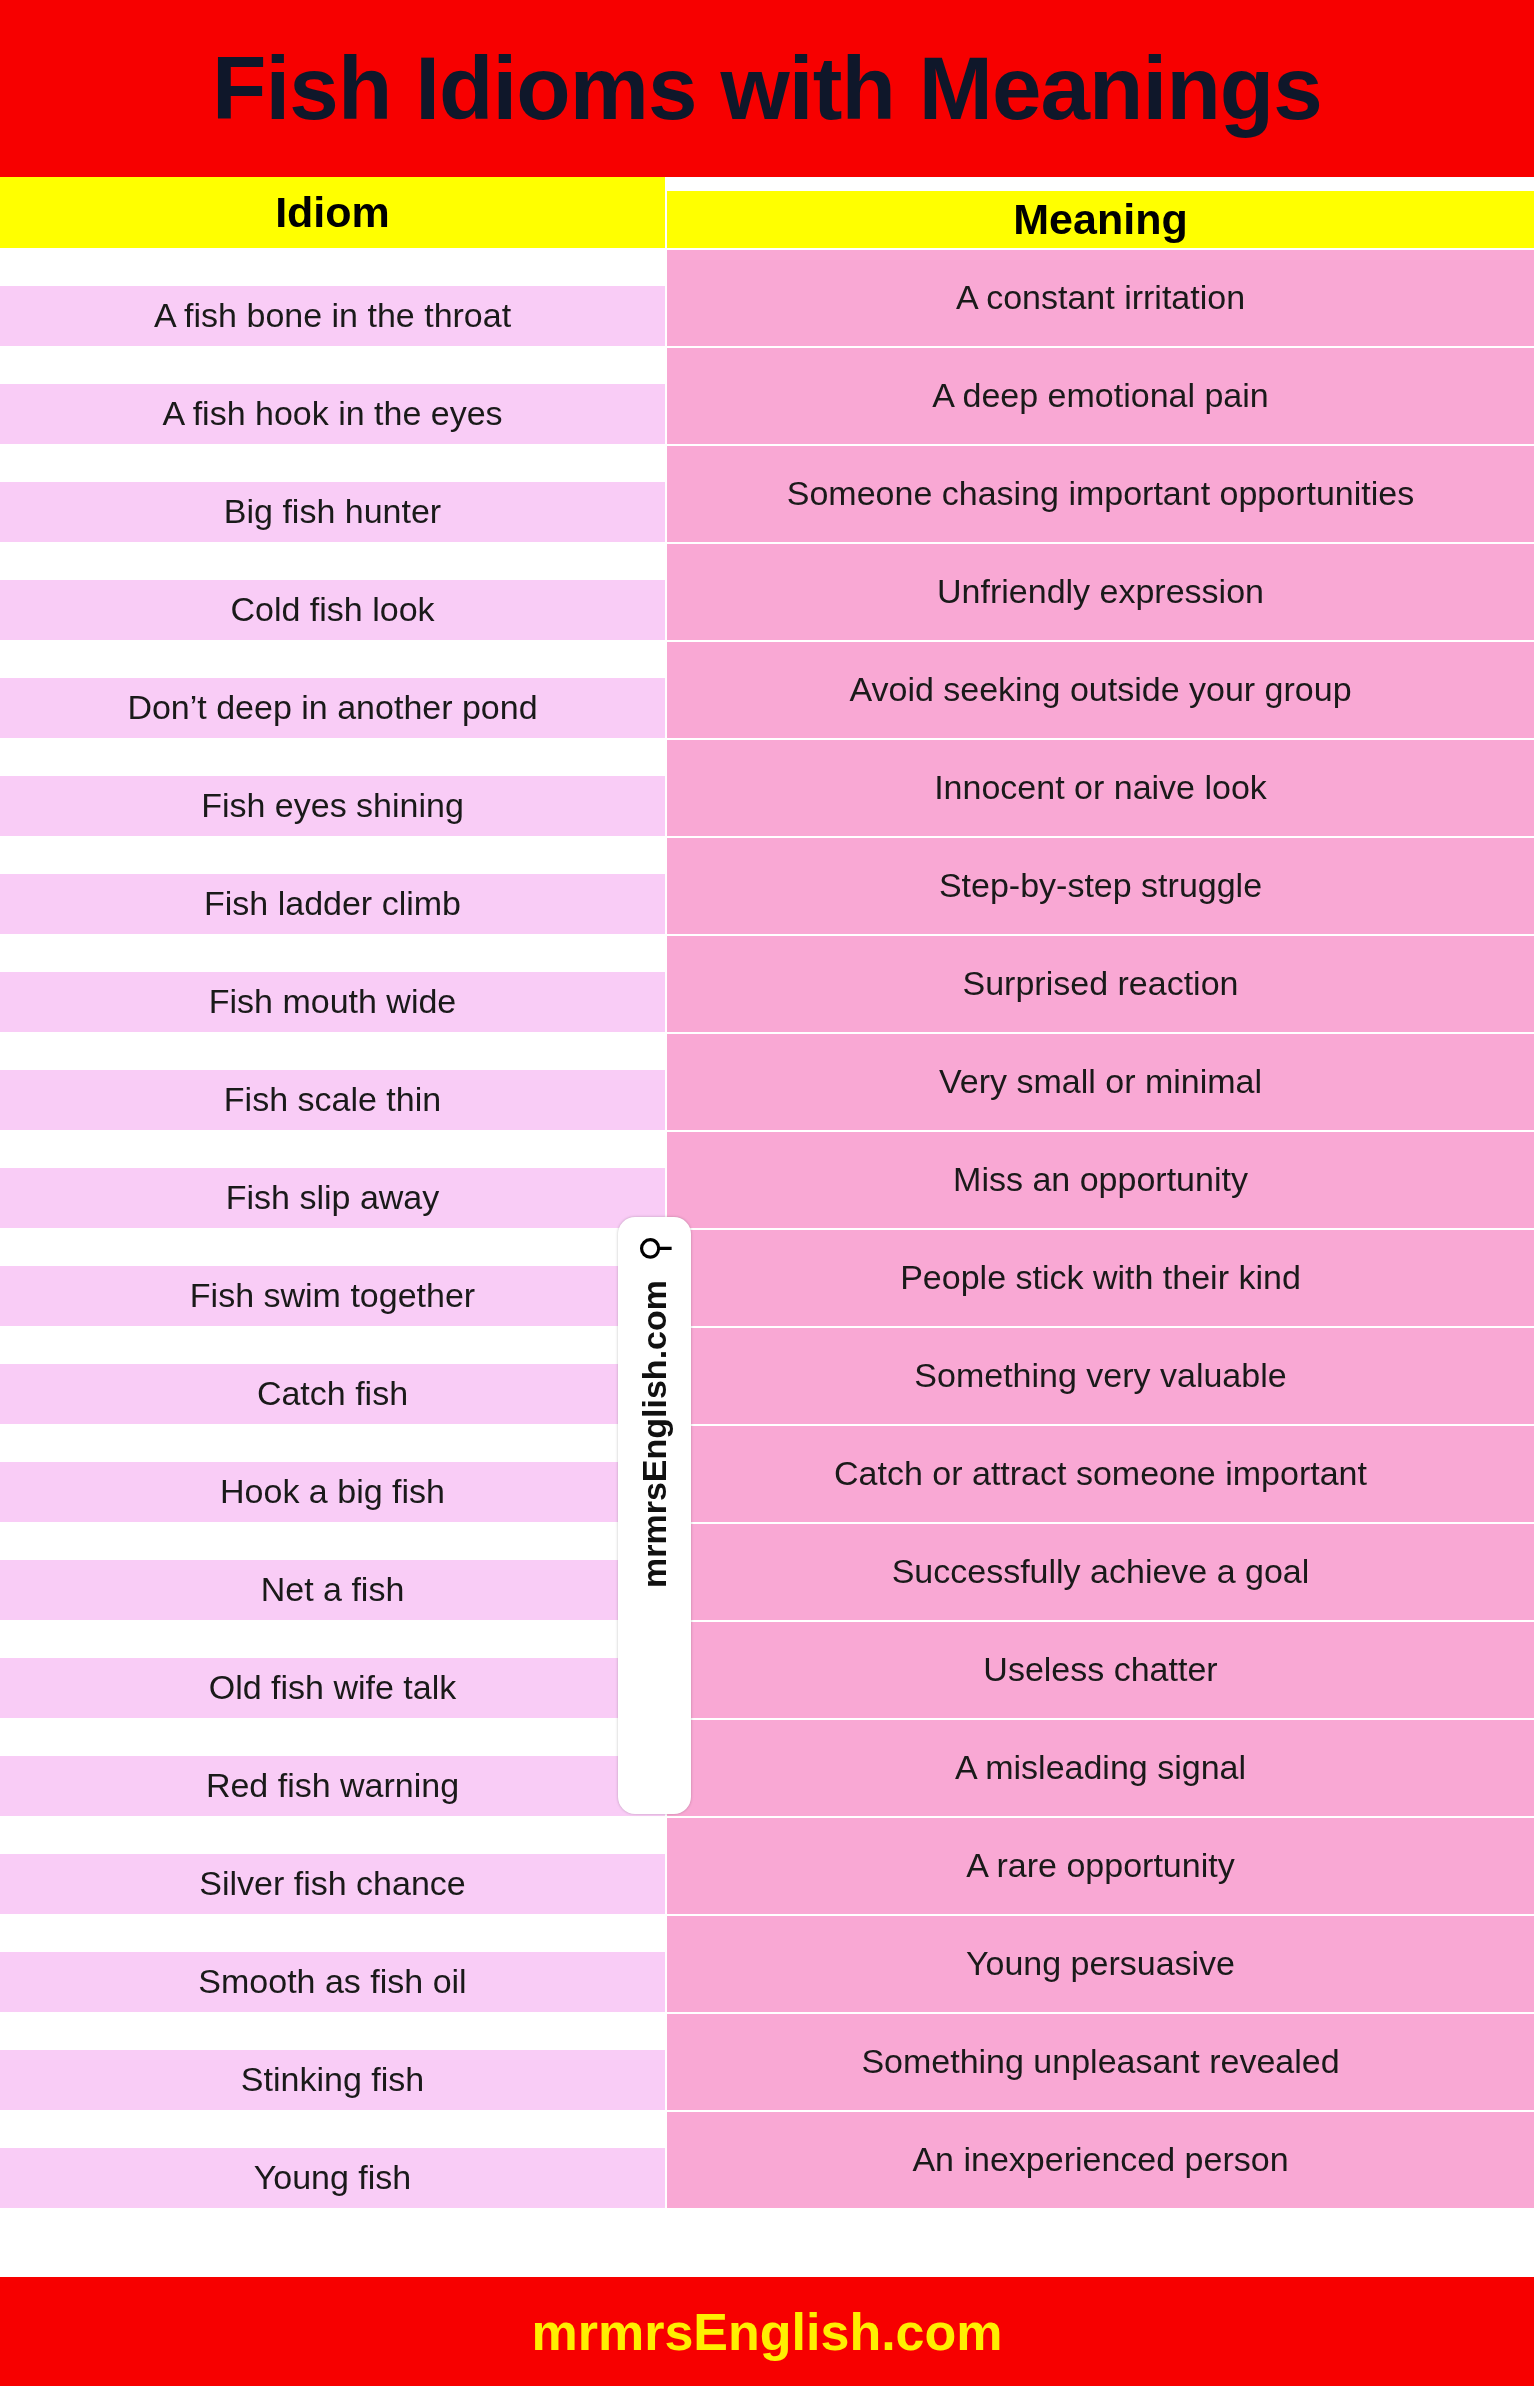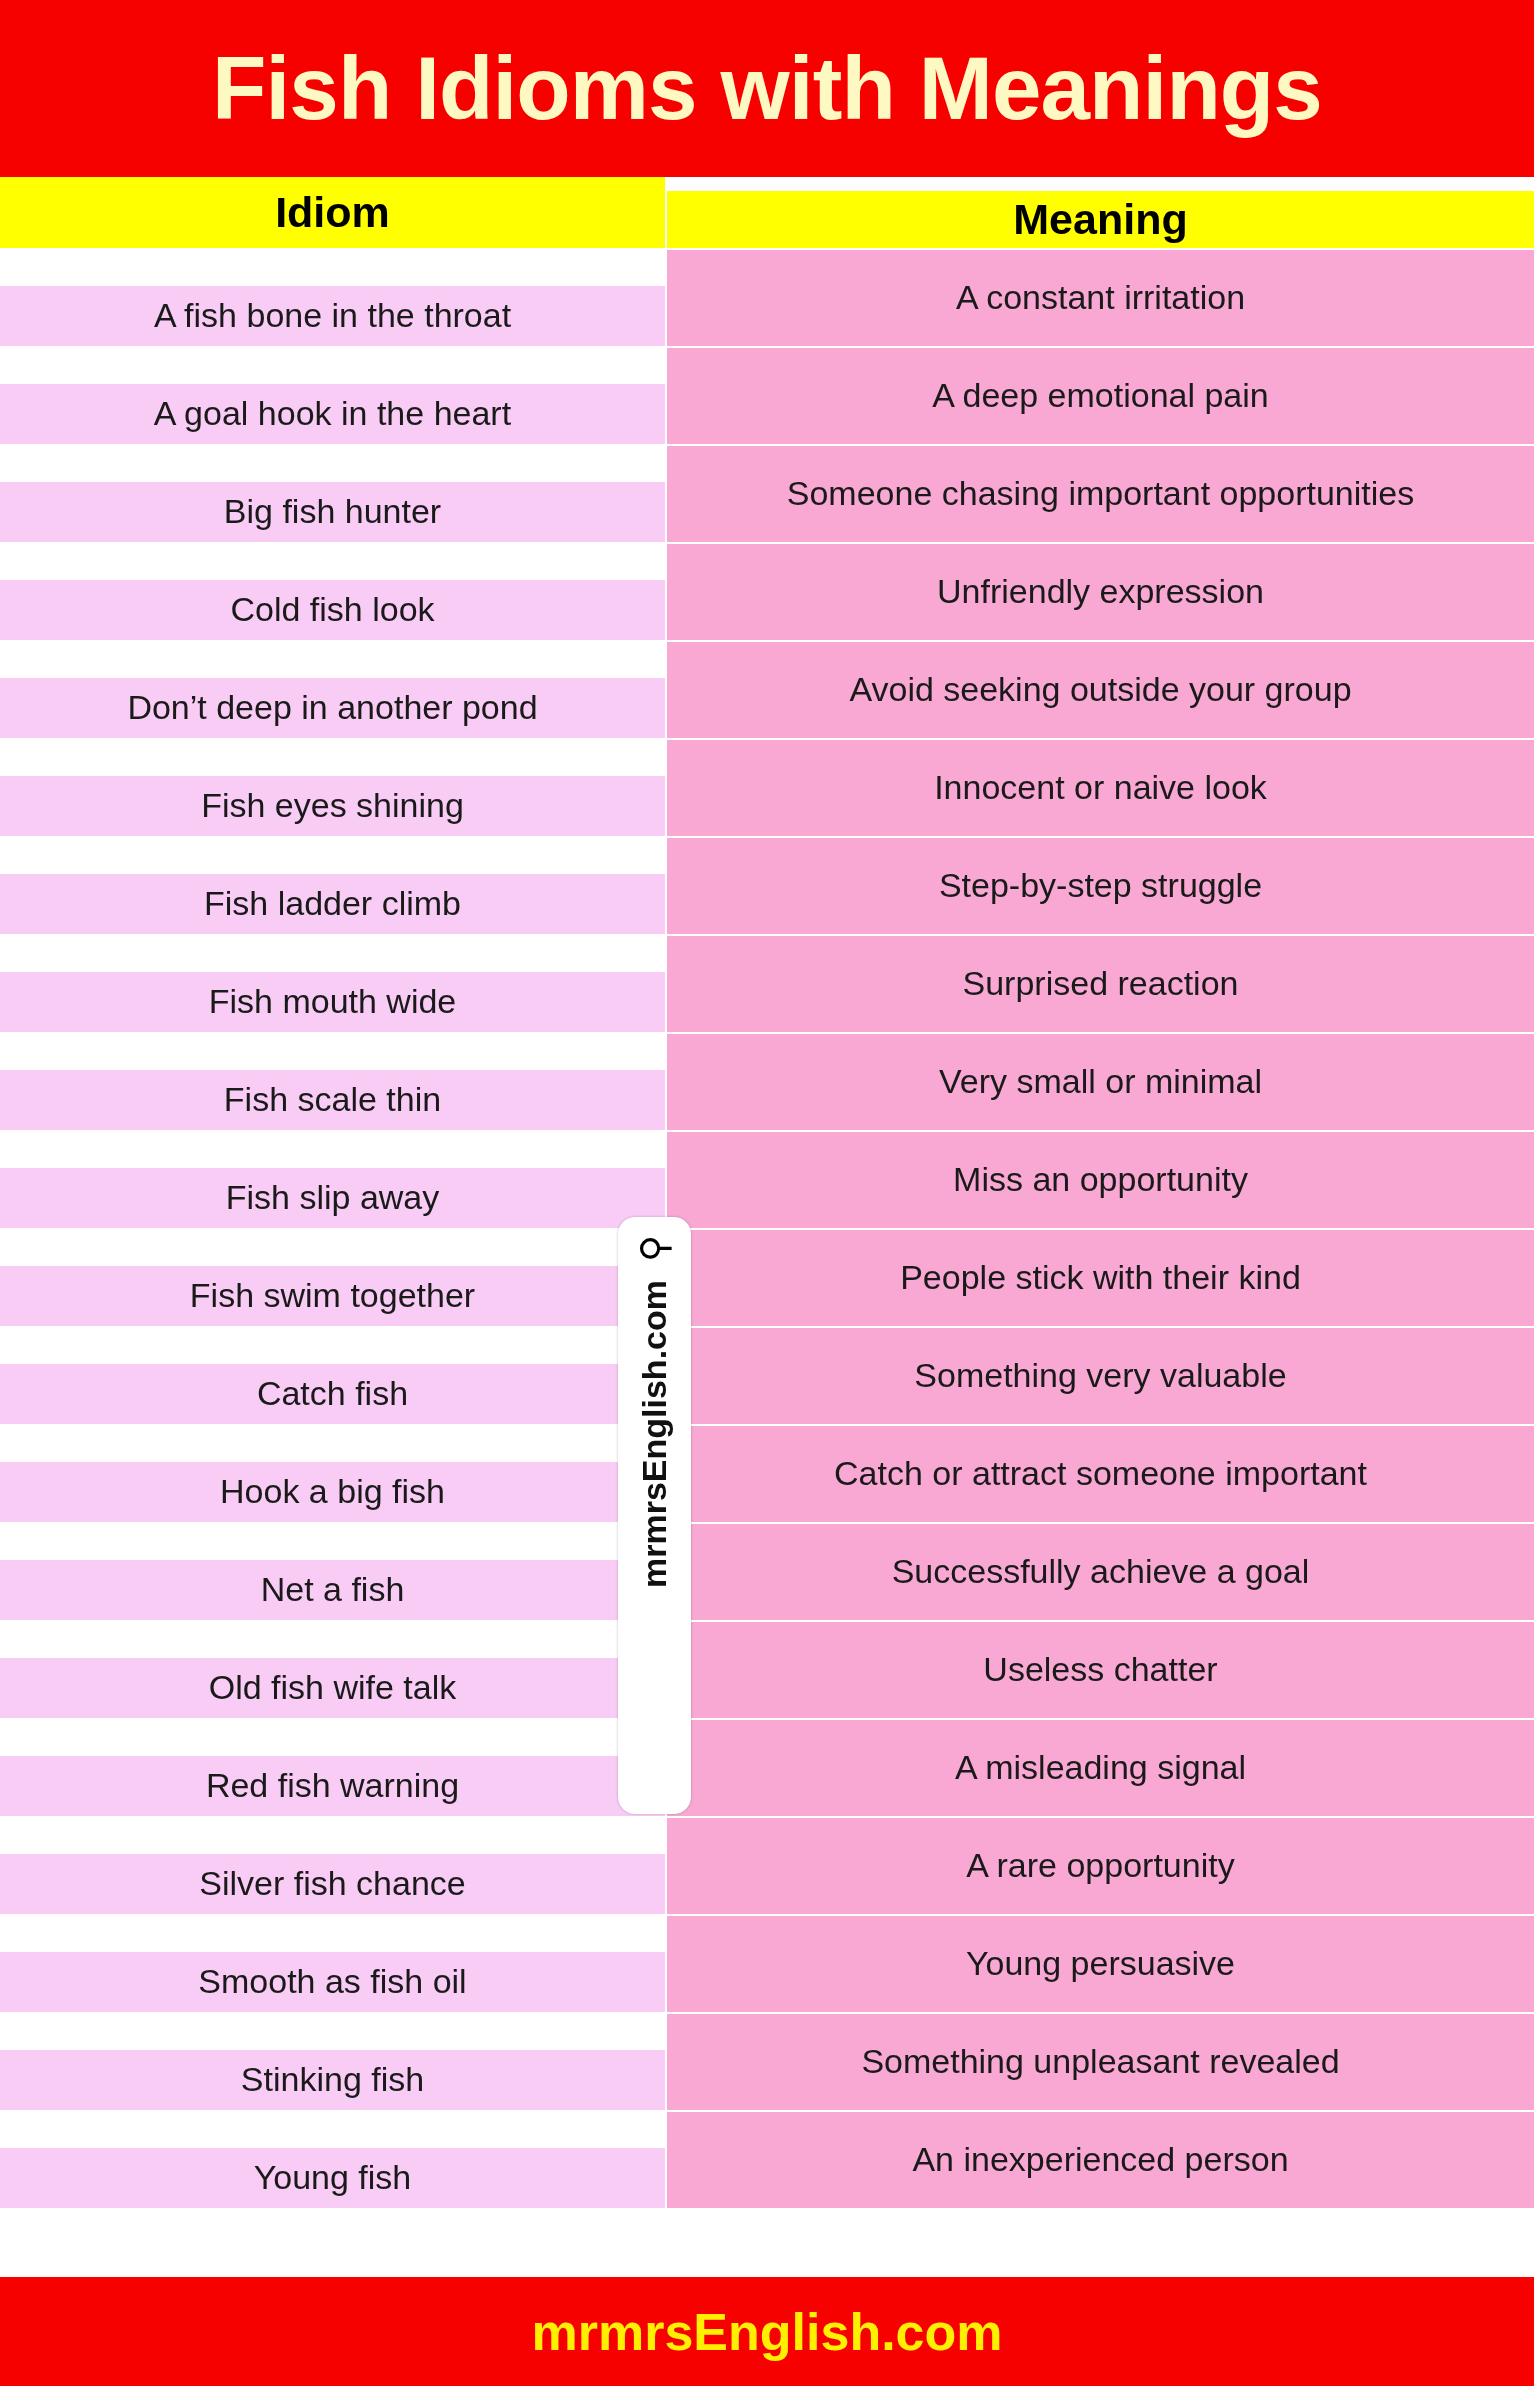--- a/index.html
+++ b/index.html
@@ -25,21 +25,21 @@
   }
   .title-bar {
     background: #f70000;
     height: 177px;
     display: flex;
     align-items: center;
     justify-content: center;
     flex: none;
   }
   .title-bar .title-text {
-    color: #fef9c3;
+    color: #0f172a;
     font-size: 89px;
     font-weight: bold;
     letter-spacing: -0.9px;
     line-height: 1;
     text-align: center;
     white-space: nowrap;
   }
   .table {
     flex: 1 1 auto;
     display: flex;
@@ -158,21 +158,21 @@
     <div class="head-row">
       <div class="head-cell col-idiom">Idiom</div>
       <div class="head-cell col-meaning last">Meaning</div>
     </div>
     <div id="rows-container">
         <div class="row">
           <div class="cell idiom">A fish bone in the throat</div>
           <div class="cell meaning">A constant irritation</div>
         </div>
         <div class="row">
-          <div class="cell idiom">A goal hook in the heart</div>
+          <div class="cell idiom">A fish hook in the eyes</div>
           <div class="cell meaning">A deep emotional pain</div>
         </div>
         <div class="row">
           <div class="cell idiom">Big fish hunter</div>
           <div class="cell meaning">Someone chasing important opportunities</div>
         </div>
         <div class="row">
           <div class="cell idiom">Cold fish look</div>
           <div class="cell meaning">Unfriendly expression</div>
         </div>

